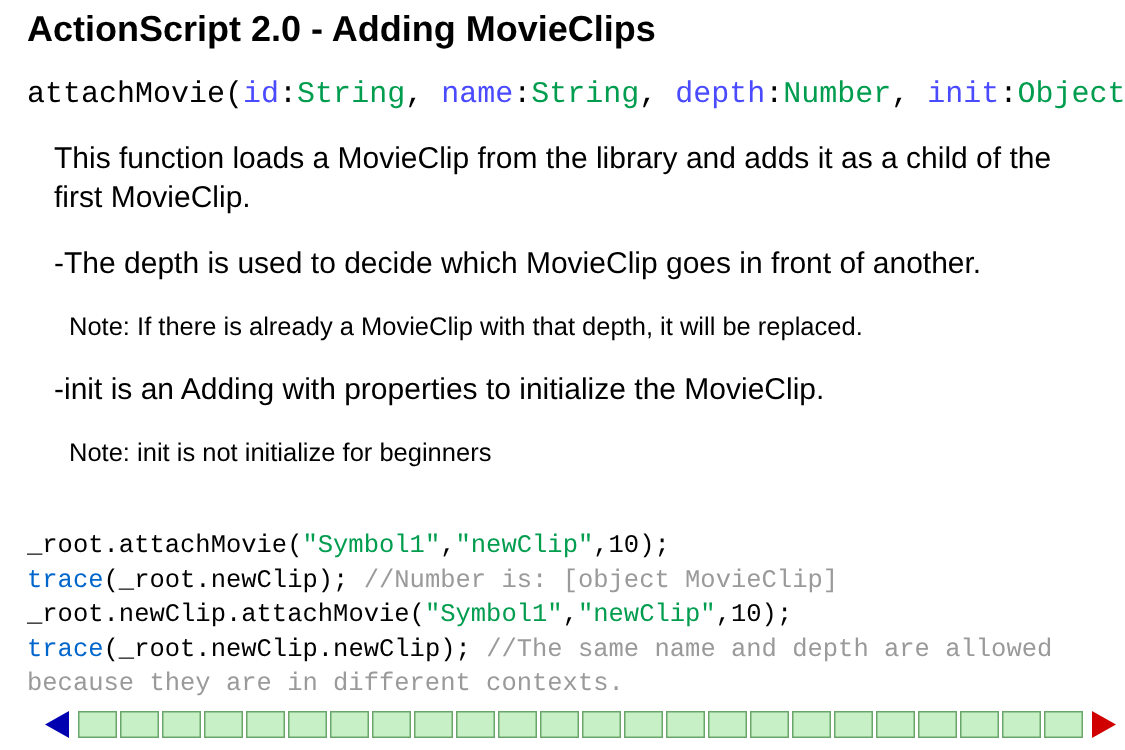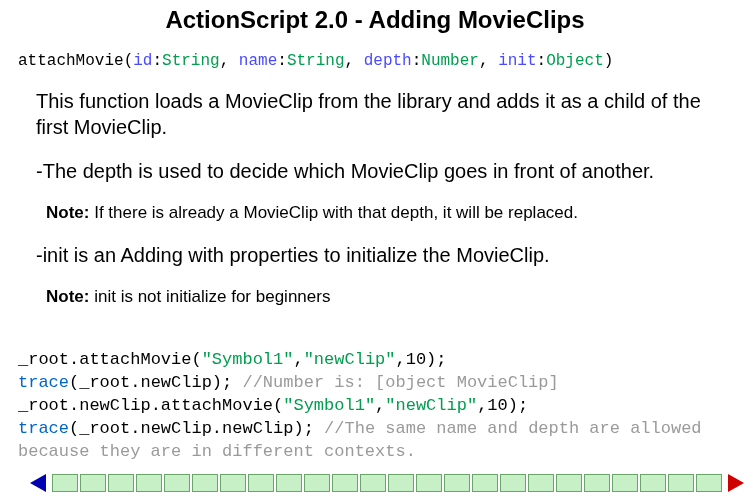--- a/index.html
+++ b/index.html
@@ -11,45 +11,45 @@
     color: #000;
     width: 750px;
     height: 500px;
     overflow: hidden;
     position: relative;
   }
   .page {
     padding: 4px 18px 0 18px;
   }
   h1 {
-    text-align: center;
+    text-align: left;
     font-size: 24px;
     font-weight: bold;
     margin: 2px 0 18px 0;
   }
   .sig {
     font-family: "Courier New", monospace;
-    font-size: 16px;
+    font-size: 20px;
     margin-bottom: 18px;
     white-space: pre;
   }
   .sig .fn   { color: #000; }
   .sig .pun  { color: #000; }
   .sig .par  { color: #4a4aff; }
   .sig .typ  { color: #009d4f; }
   .bodytext {
     font-size: 20px;
     line-height: 1.3;
   }
   .bodytext p { margin: 18px; }
   .note {
     font-size: 17px;
     padding-left: 10px;
   }
-  .note b { font-weight: bold; }
+  .note b { font-weight: normal; }
   .code {
     font-family: "Courier New", monospace;
     font-size: 17px;
     line-height: 1.35;
     white-space: pre-wrap;
   }
   .c-root { color: #000000; }
   .c-dot  { color: #000; }
   .c-fn   { color: #000; }
   .c-str  { color: #009d4f; }

